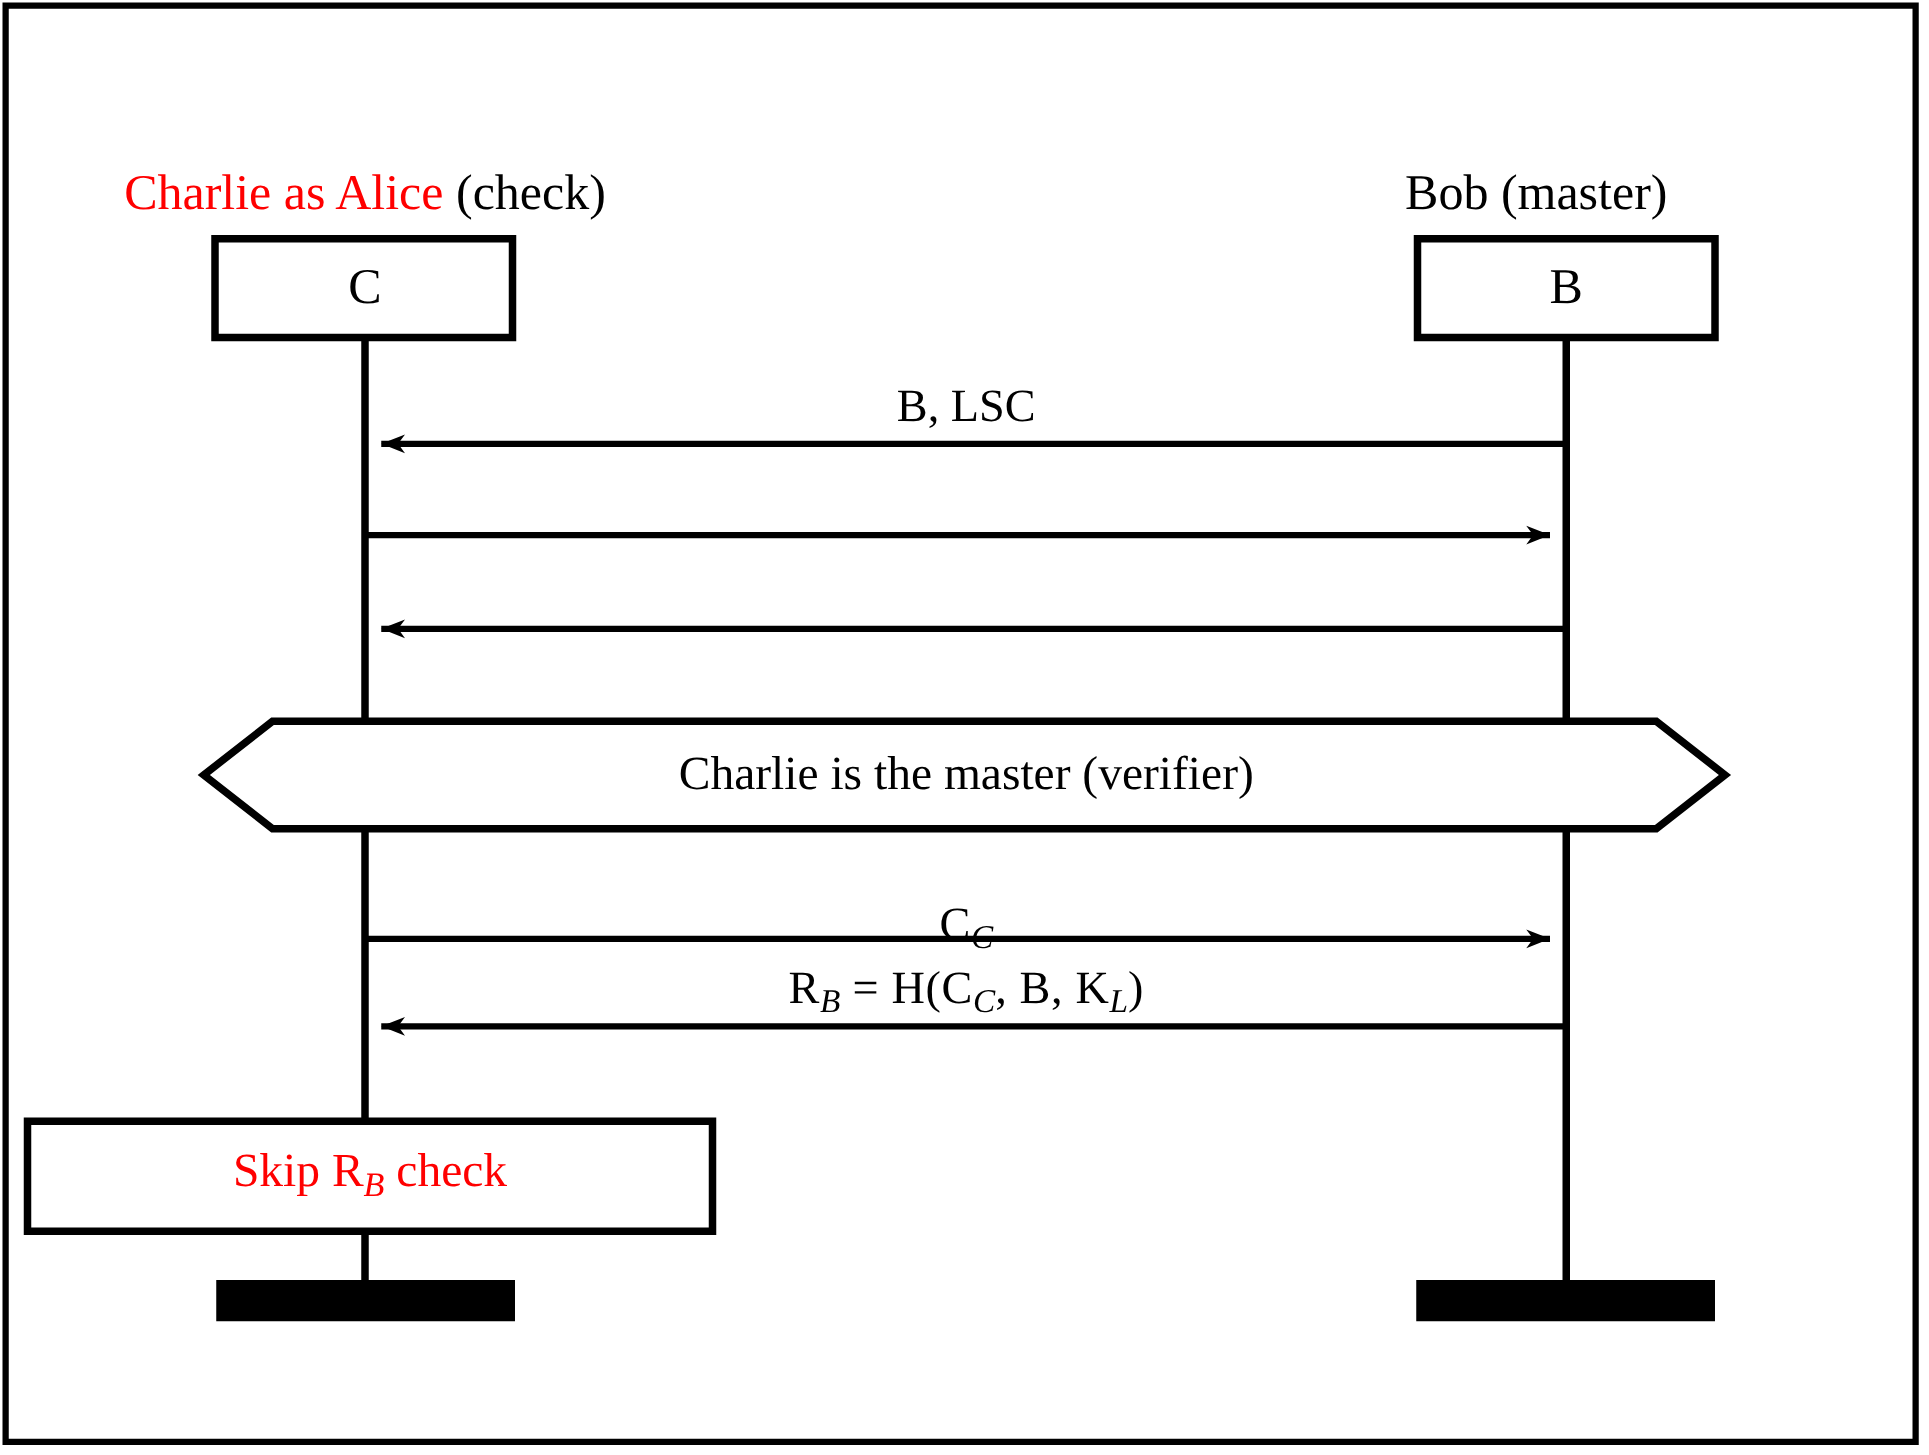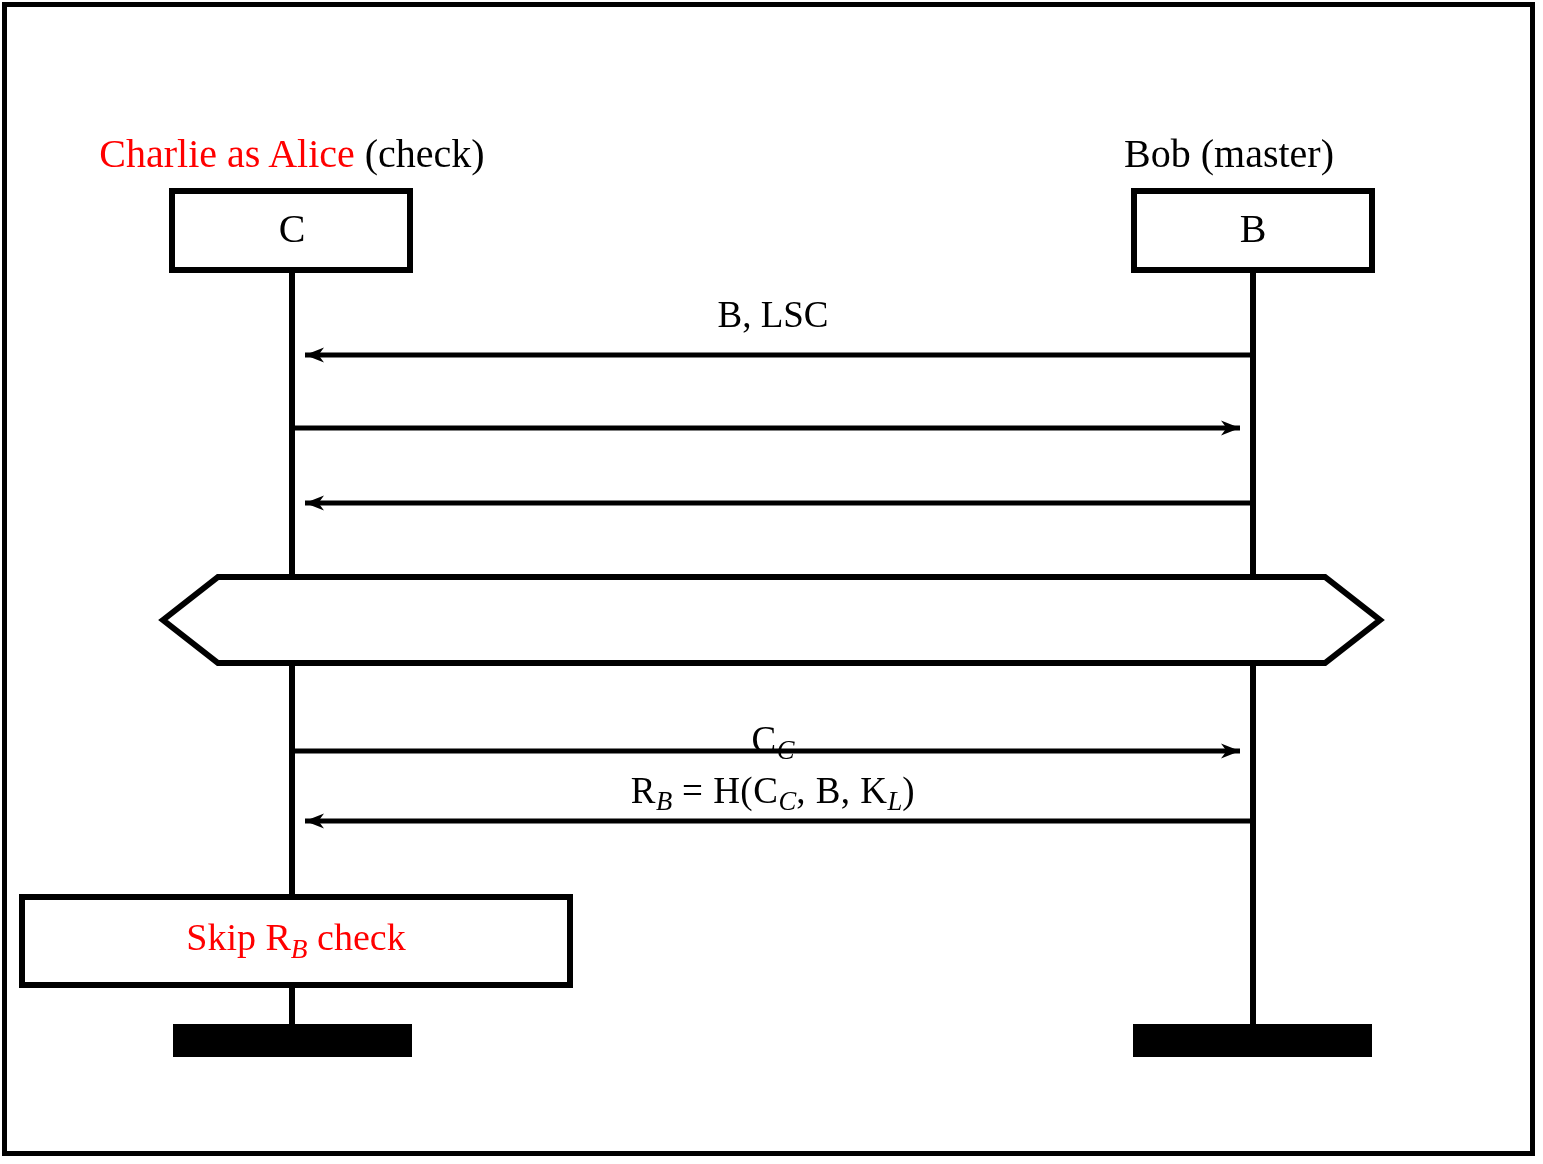--- a/index.html
+++ b/index.html
@@ -98,26 +98,27 @@
     <span class="red">Charlie as Alice</span><span class="blk"> (check)</span>
   </div>
 
   <div class="txt hdr center" style="left:1217px; top:134px;margin-left:12px;">
     <span class="blk">Bob (master)</span>
   </div>
 
   <div class="txt boxlbl center" style="left:292px; top:209px;">C</div>
   <div class="txt boxlbl center" style="left:1253px; top:209px;">B</div>
 
-  <div class="txt msg center" style="left:773px; top:296px;">
+  <div class="txt msg center" style="left:773px; top:307px;">
     <span class="blk">B, LSC</span>
   </div>
 
 
 
+  <div class="txt note center" style="left:773px; top:600px;">Charlie is the master (verifier)</div>
 
   <div class="txt msg center eq" style="left:773px; top:701px;margin-top:20px;">
     <span class="blk">C</span><sub class="it blk">C</sub>
   </div>
 
   <div class="txt note center" style="left:296px; top:918px;">
     <span class="red">Skip R</span><sub class="it red">B</sub><span class="red"> check</span>
   </div>
 
   <div class="txt msg center eq" style="left:773px; top:772px;">

